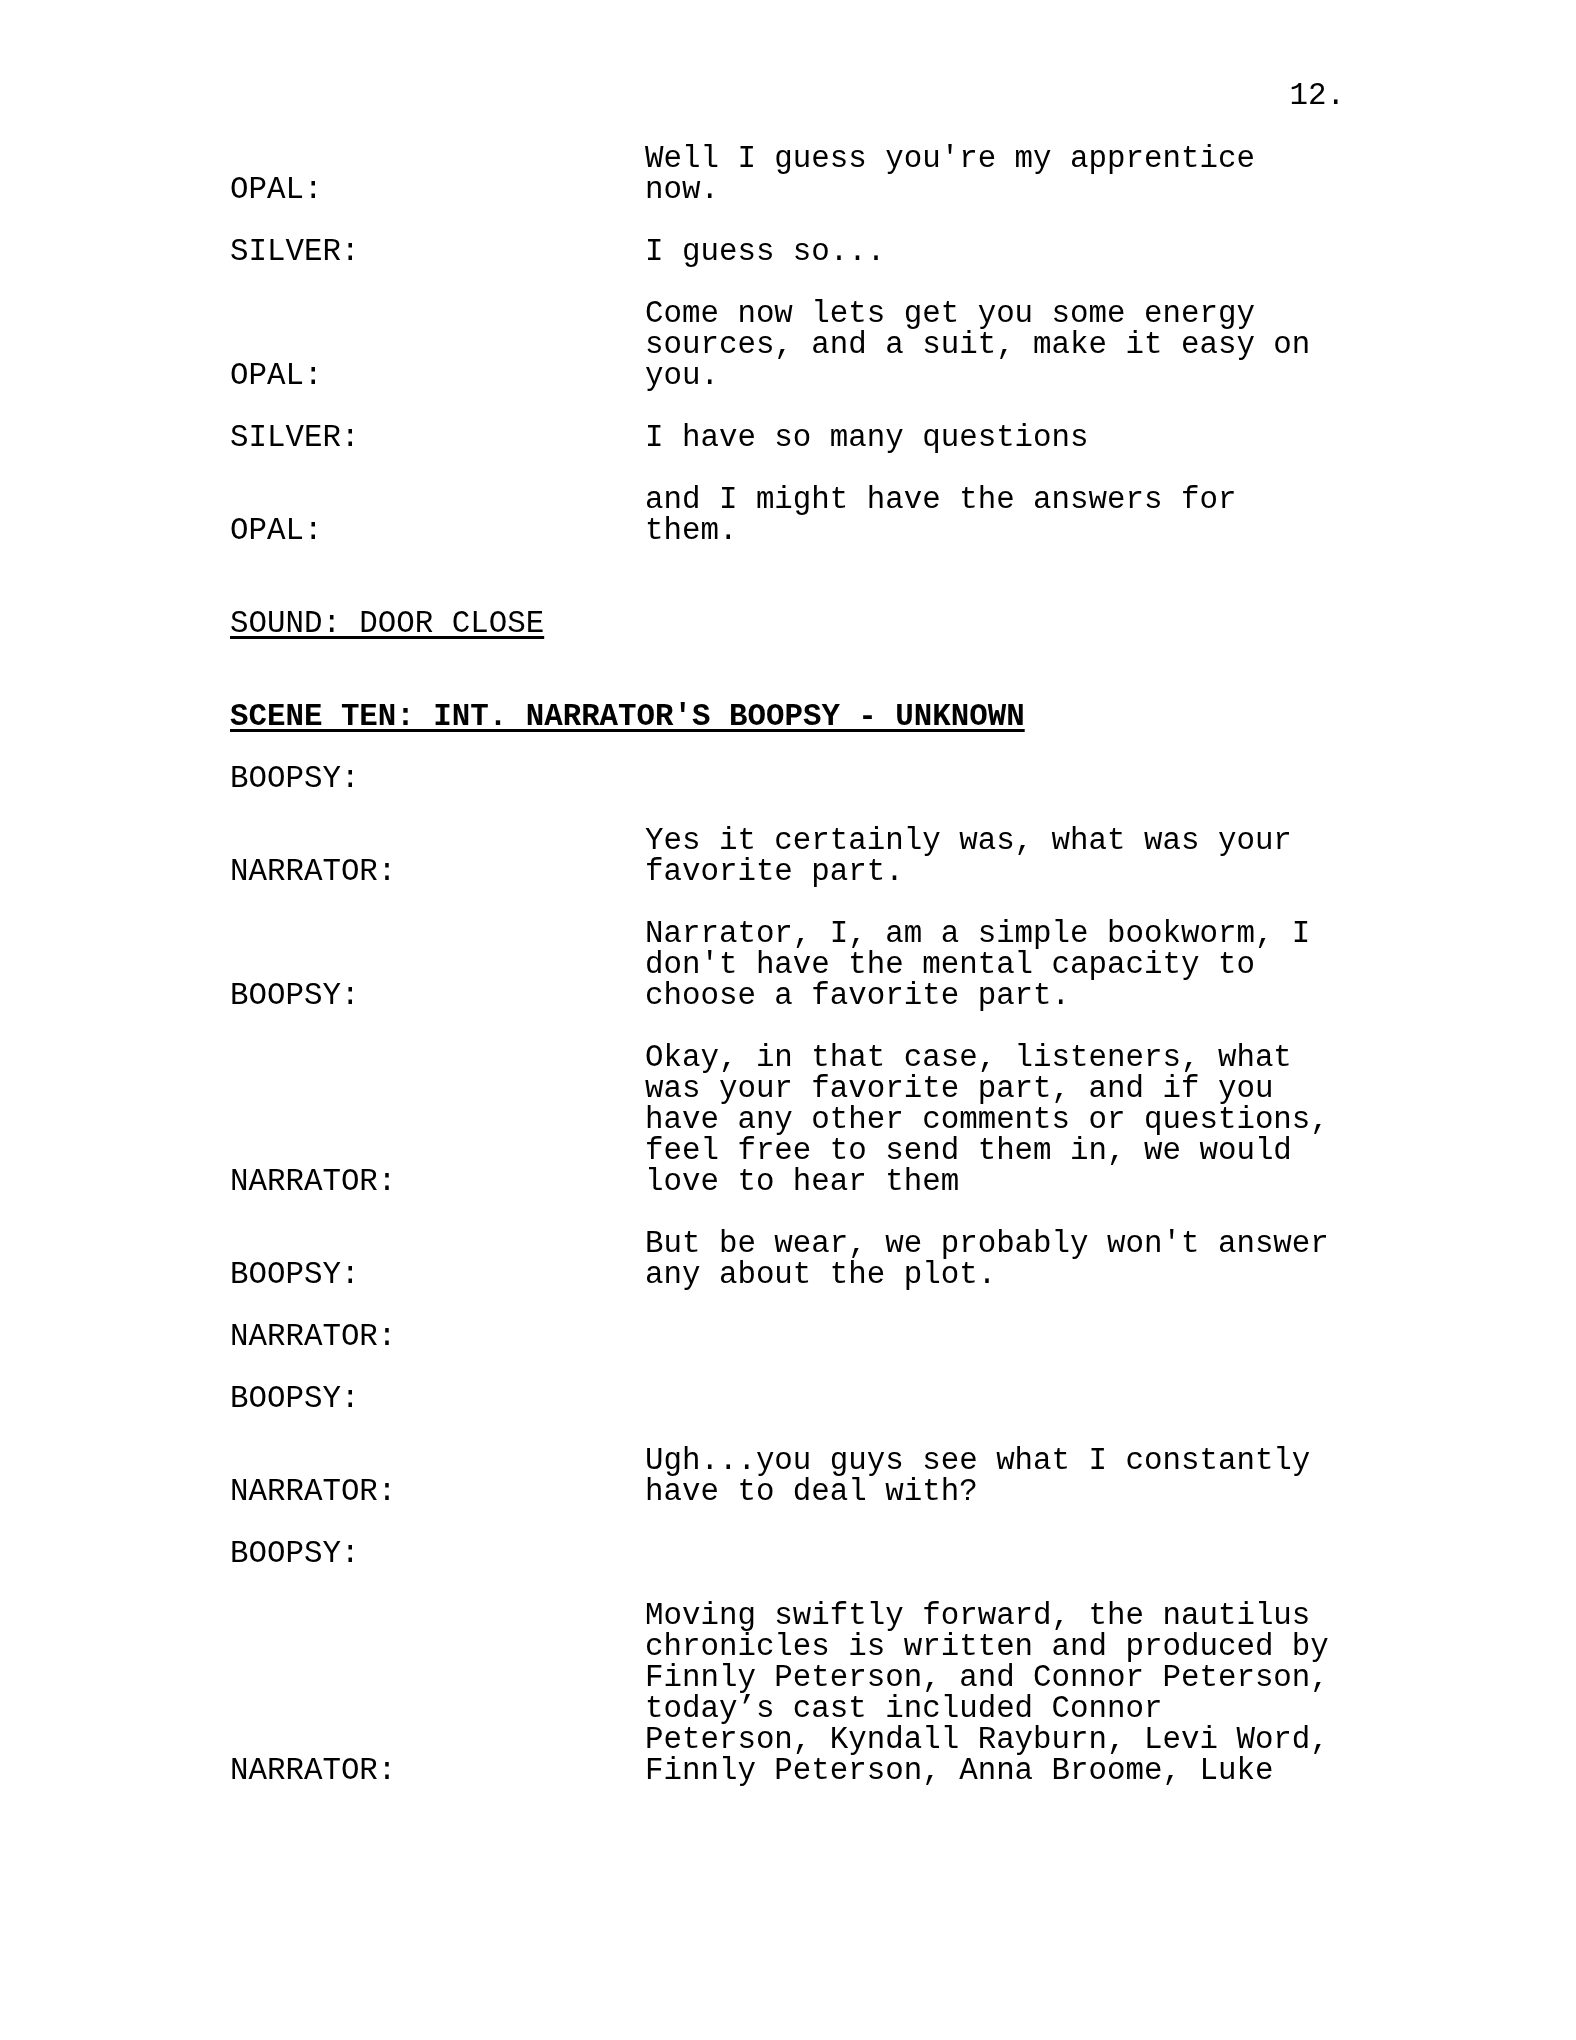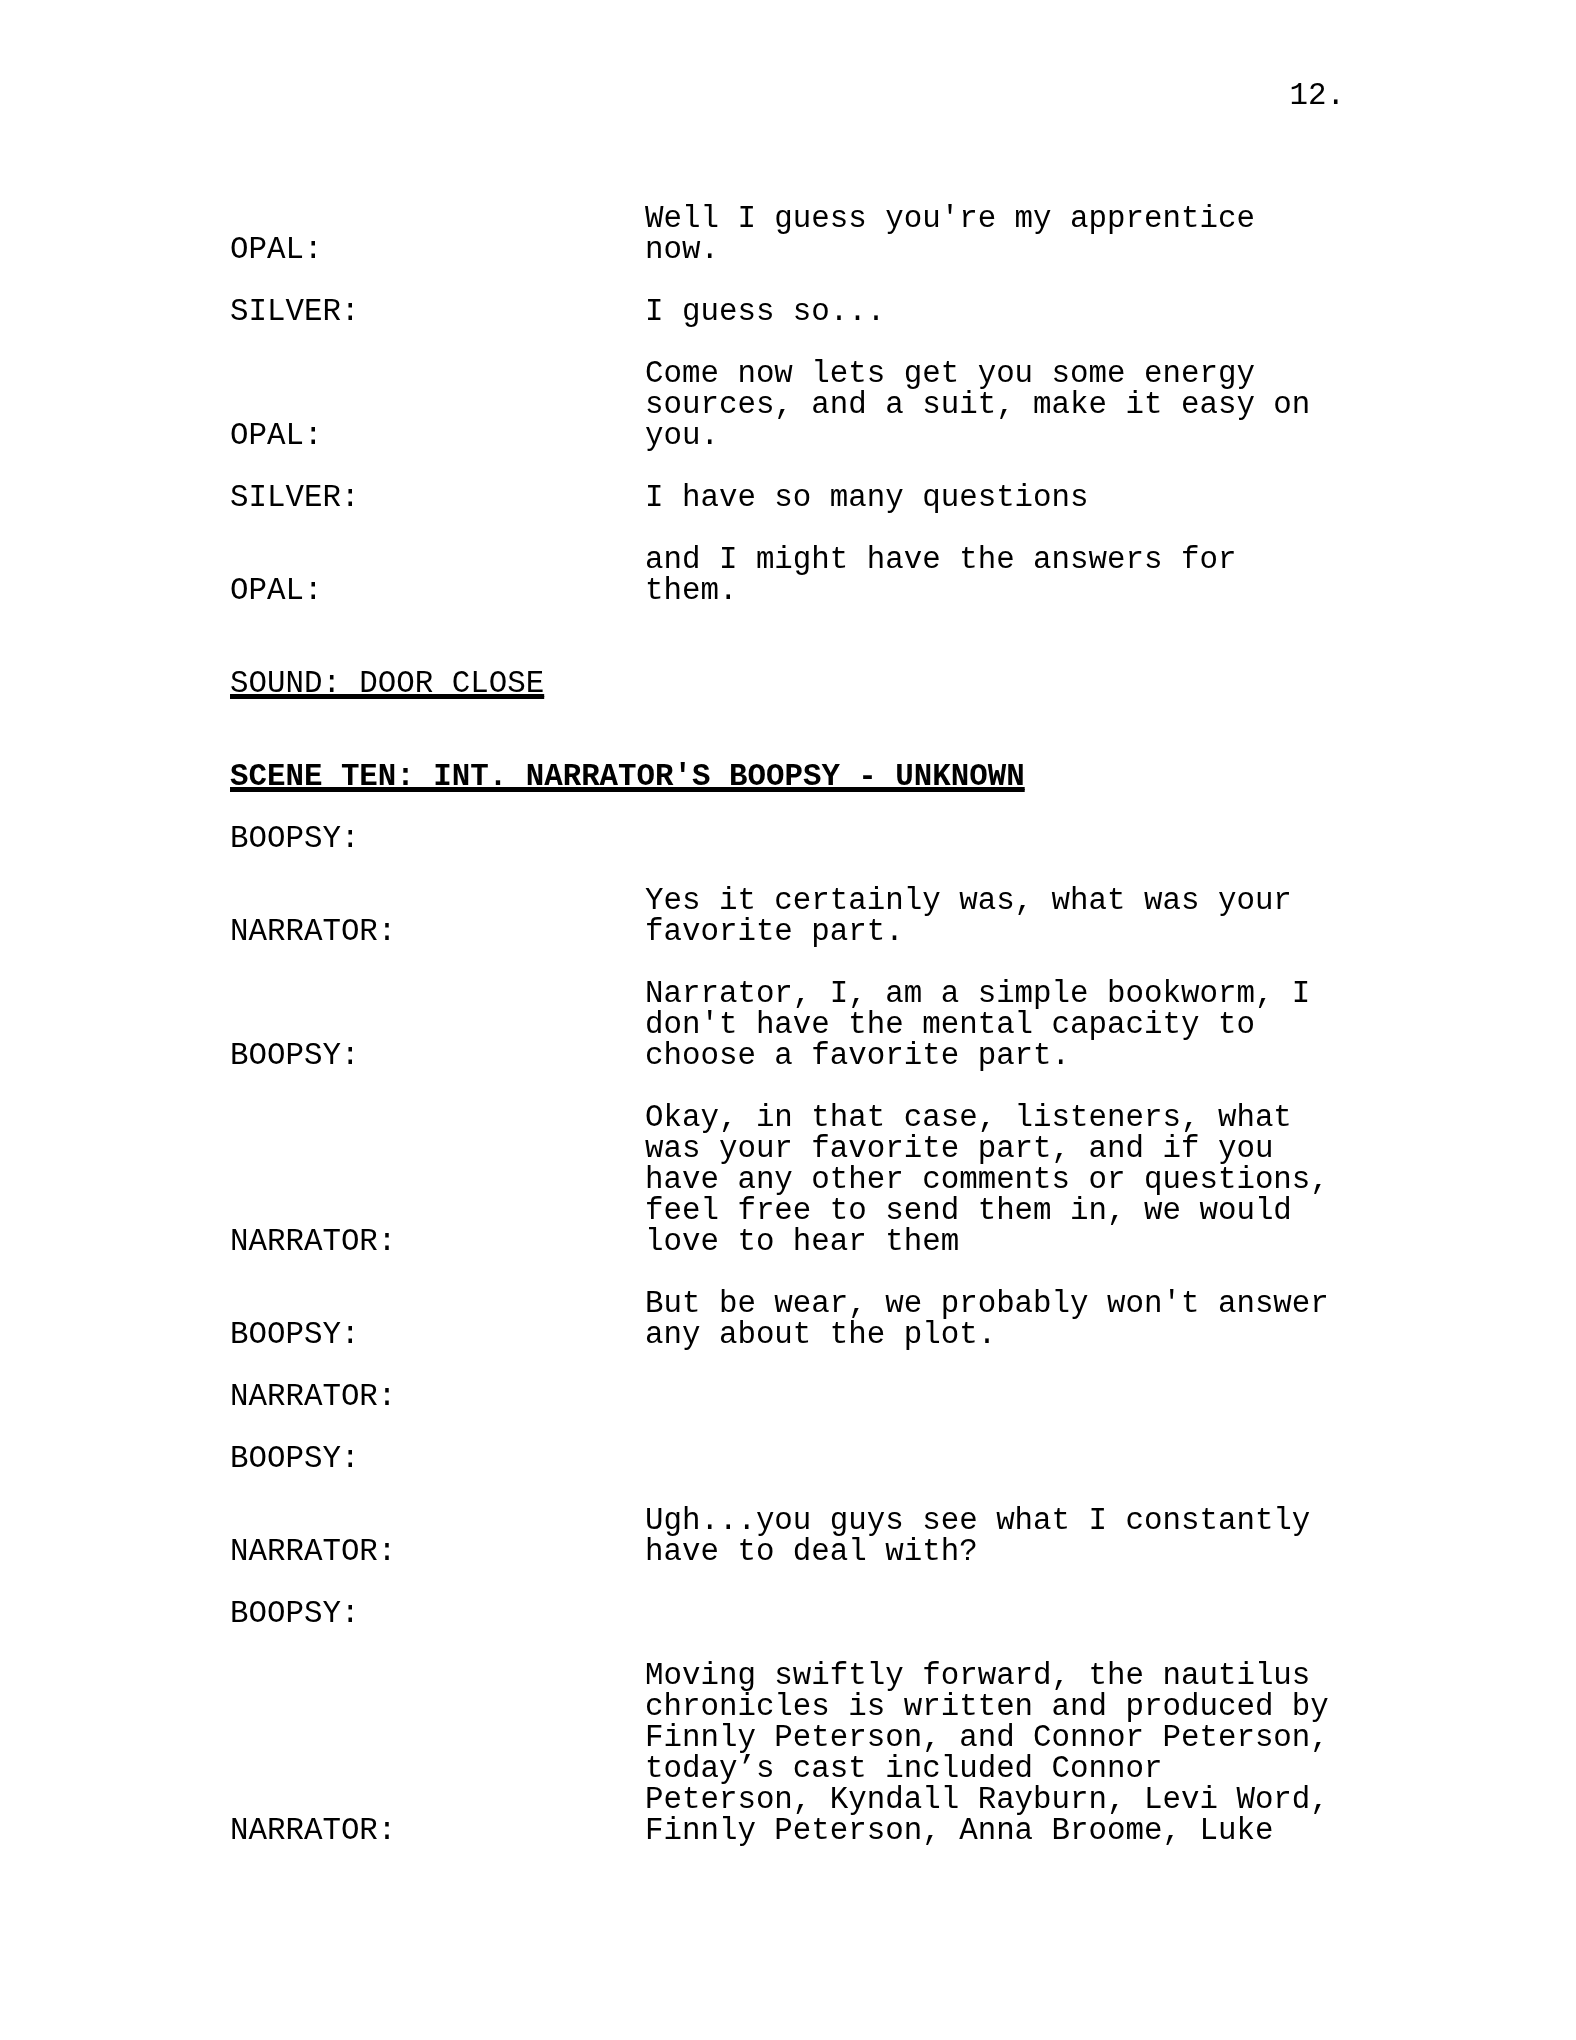--- a/index.html
+++ b/index.html
@@ -10,38 +10,37 @@
   .page {
     position: relative;
     width: 1576px;
     height: 2040px;
     background: #ffffff;
     color: #000000;
     font-family: "Liberation Mono", "DejaVu Sans Mono", monospace;
     font-size: 30.8px;
     line-height: 31px;
     box-sizing: border-box;
-    padding: 120px 0 0 230px;
+    padding: 60px 0 0 230px;
     overflow: hidden;
   }
   .page-number {
     position: absolute;
     top: 80px;
     right: 231px;
     text-align: right;
   }
   .script-body {
     margin-top: 83px;
   }
   .block {
     margin-bottom: 31px;
   }
   .block.gap2 {
     margin-top: 62px;
-    text-decoration: underline;
   }
   .dialogue {
     display: flex;
     align-items: flex-end;
   }
   .char-name {
     flex: 0 0 415px;
     width: 415px;
   }
   .dialogue-text {

